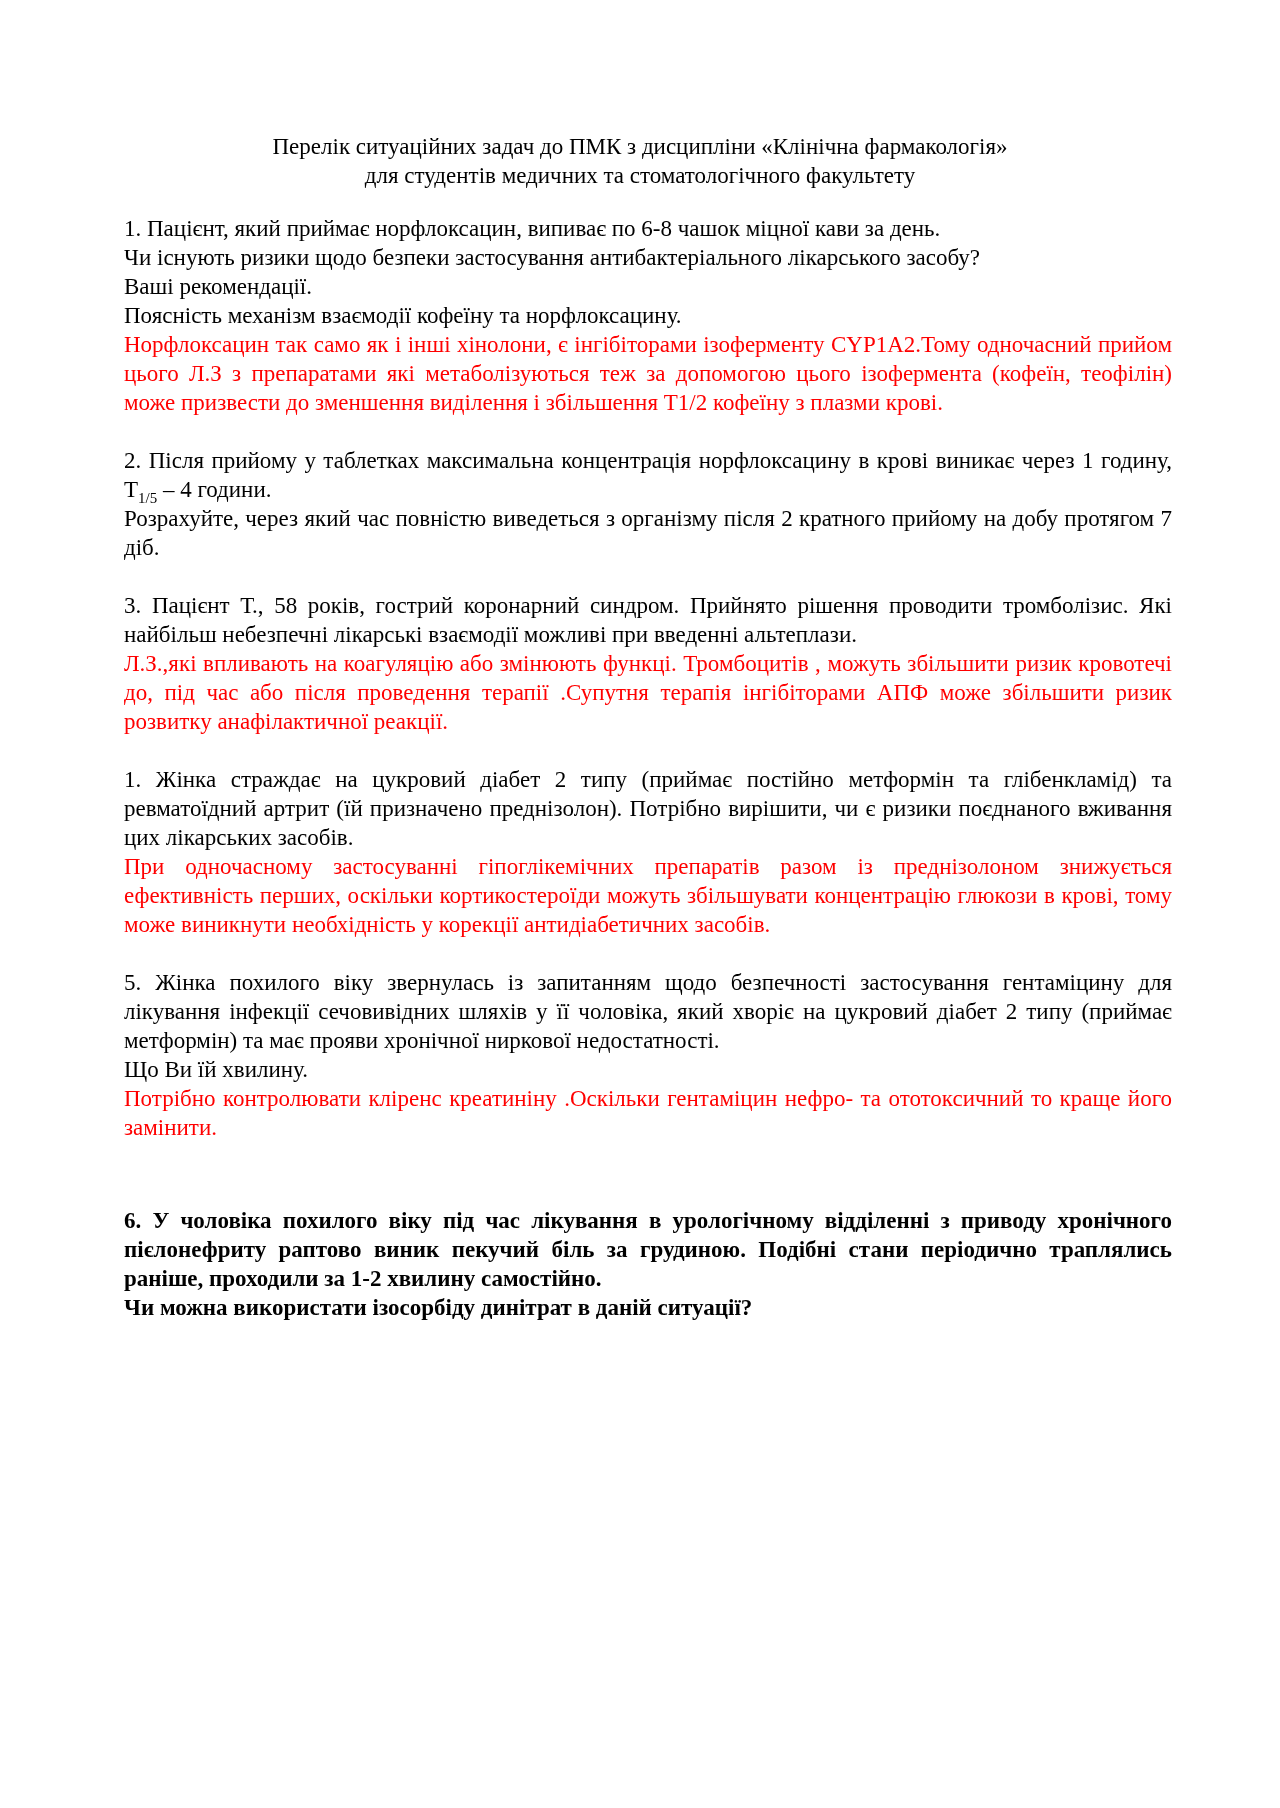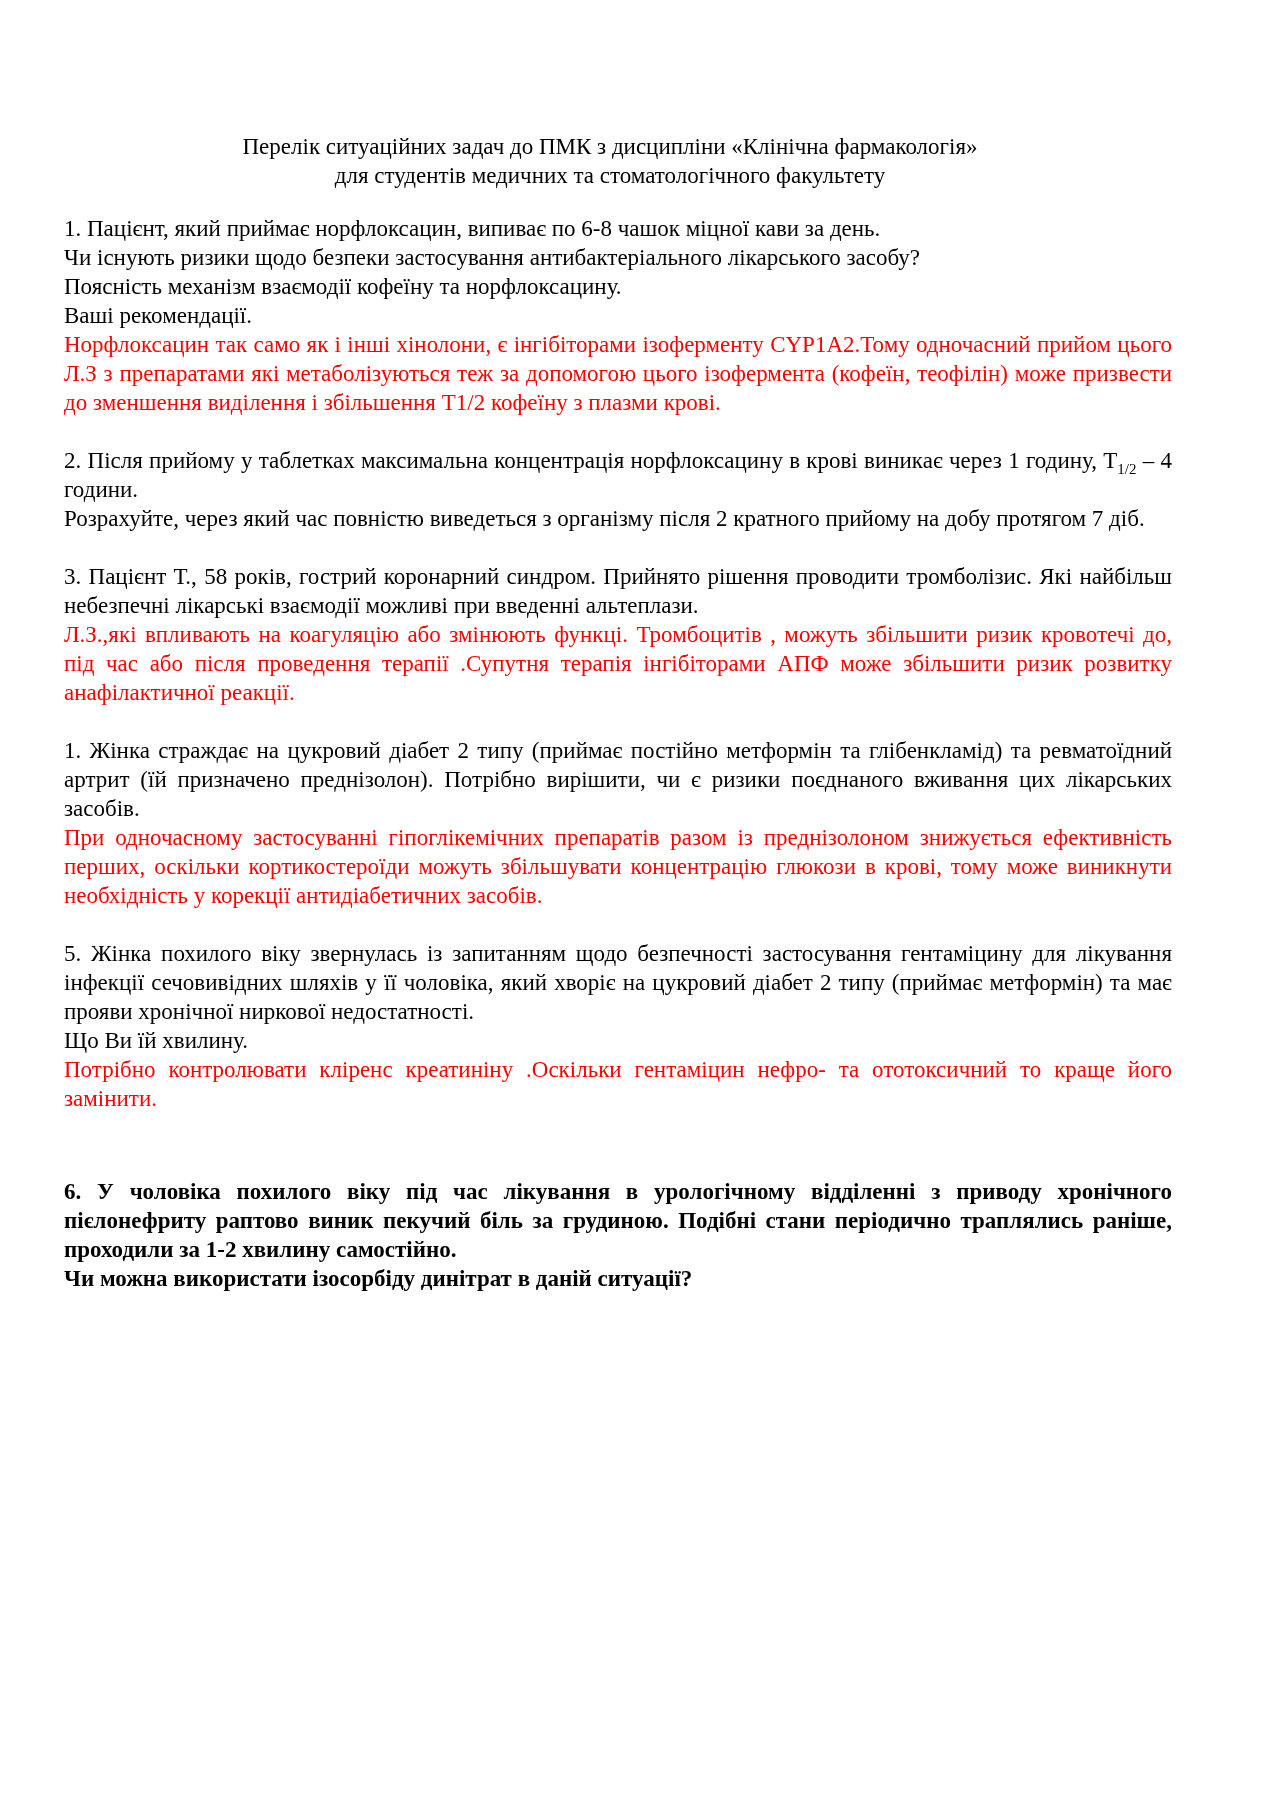--- a/index.html
+++ b/index.html
@@ -12,21 +12,21 @@
   body {
     background: var(--page-bg);
     width: 1280px;
   }
   .page {
     width: 1280px;
     height: 1520px;
     overflow: hidden;
     background: var(--page-bg);
     color: var(--text-color);
-    padding: 132px 108px 60px 48px;
+    padding: 132px 108px 60px 108px;
     font-family: "Liberation Serif", serif;
     font-size: 23px;
     line-height: 29px;
   }
   .title {
     text-align: center;
     margin: 0 0 24px 0;
   }
   .title-line { margin: 0; }
   .task { margin: 0 0 29px 16px; }
@@ -49,27 +49,27 @@
 <div class="page">
 
   <header class="title">
     <div class="title-line">Перелік ситуаційних задач до ПМК з дисципліни «Клінічна фармакологія»</div>
     <div class="title-line">для студентів медичних та стоматологічного факультету</div>
   </header>
 
   <section class="task">
     <div class="line">1. Пацієнт, який приймає норфлоксацин, випиває по 6-8 чашок міцної кави за день.</div>
     <div class="line">Чи існують ризики щодо безпеки застосування антибактеріального лікарського засобу?</div>
+    <div class="line">Ваші рекомендації.</div>
     <div class="line">Поясність механізм взаємодії кофеїну та норфлоксацину.</div>
-    <div class="line">Ваші рекомендації.</div>
     <p class="para answer">Норфлоксацин так само як і інші хінолони, є інгібіторами ізоферменту CYP1A2.Тому одночасний прийом цього Л.З з препаратами які метаболізуються теж за допомогою цього ізофермента (кофеїн, теофілін) може призвести до зменшення виділення і збільшення Т1/2 кофеїну з плазми крові.</p>
   </section>
 
   <section class="task">
-    <p class="para"><span>2. Після прийому у таблетках максимальна концентрація норфлоксацину в крові виникає через 1 годину, Т</span><sub class="half-life-sub">1/2</sub><span> – 4 години.</span></p>
+    <p class="para"><span>2. Після прийому у таблетках максимальна концентрація норфлоксацину в крові виникає через 1 годину, Т</span><sub class="half-life-sub">1/5</sub><span> – 4 години.</span></p>
     <p class="para">Розрахуйте, через який час повністю виведеться з організму після 2 кратного прийому на добу протягом 7 діб.</p>
   </section>
 
   <section class="task">
     <p class="para">3. Пацієнт Т., 58 років, гострий коронарний синдром. Прийнято рішення проводити тромболізис. Які найбільш небезпечні лікарські взаємодії можливі при введенні альтеплази.</p>
     <p class="para answer">Л.З.,які впливають на коагуляцію або змінюють функці. Тромбоцитів , можуть збільшити ризик кровотечі до, під час або після проведення терапії .Супутня терапія інгібіторами АПФ може збільшити ризик розвитку анафілактичної реакції.</p>
   </section>
 
   <section class="task">
     <p class="para">1. Жінка страждає на цукровий діабет 2 типу (приймає постійно метформін та глібенкламід) та ревматоїдний артрит (їй призначено преднізолон). Потрібно вирішити, чи є ризики поєднаного вживання цих лікарських засобів.</p>

